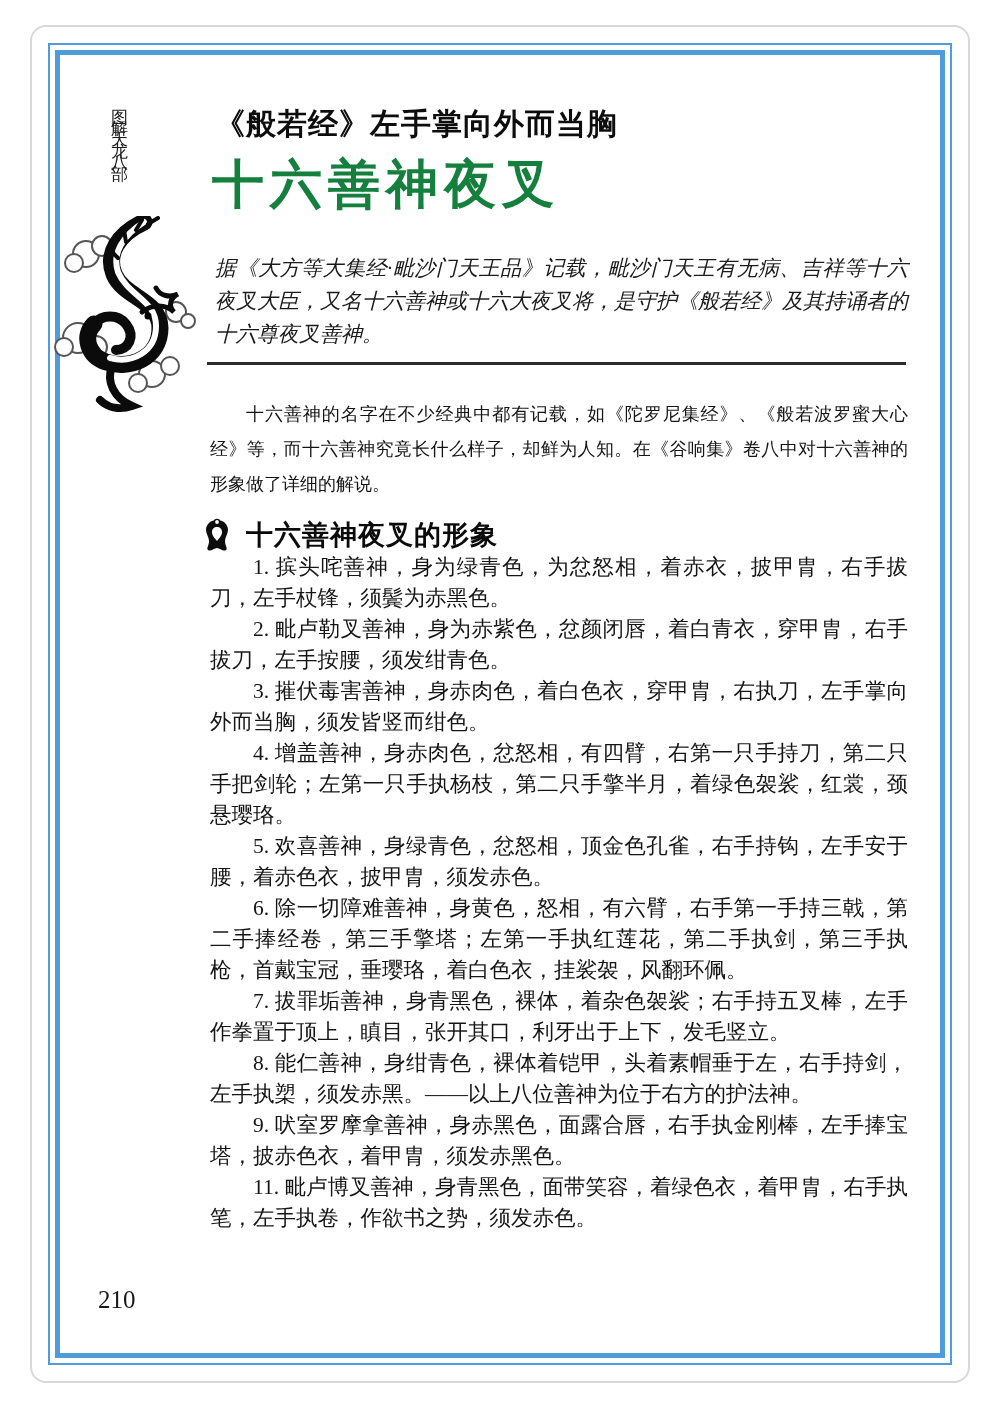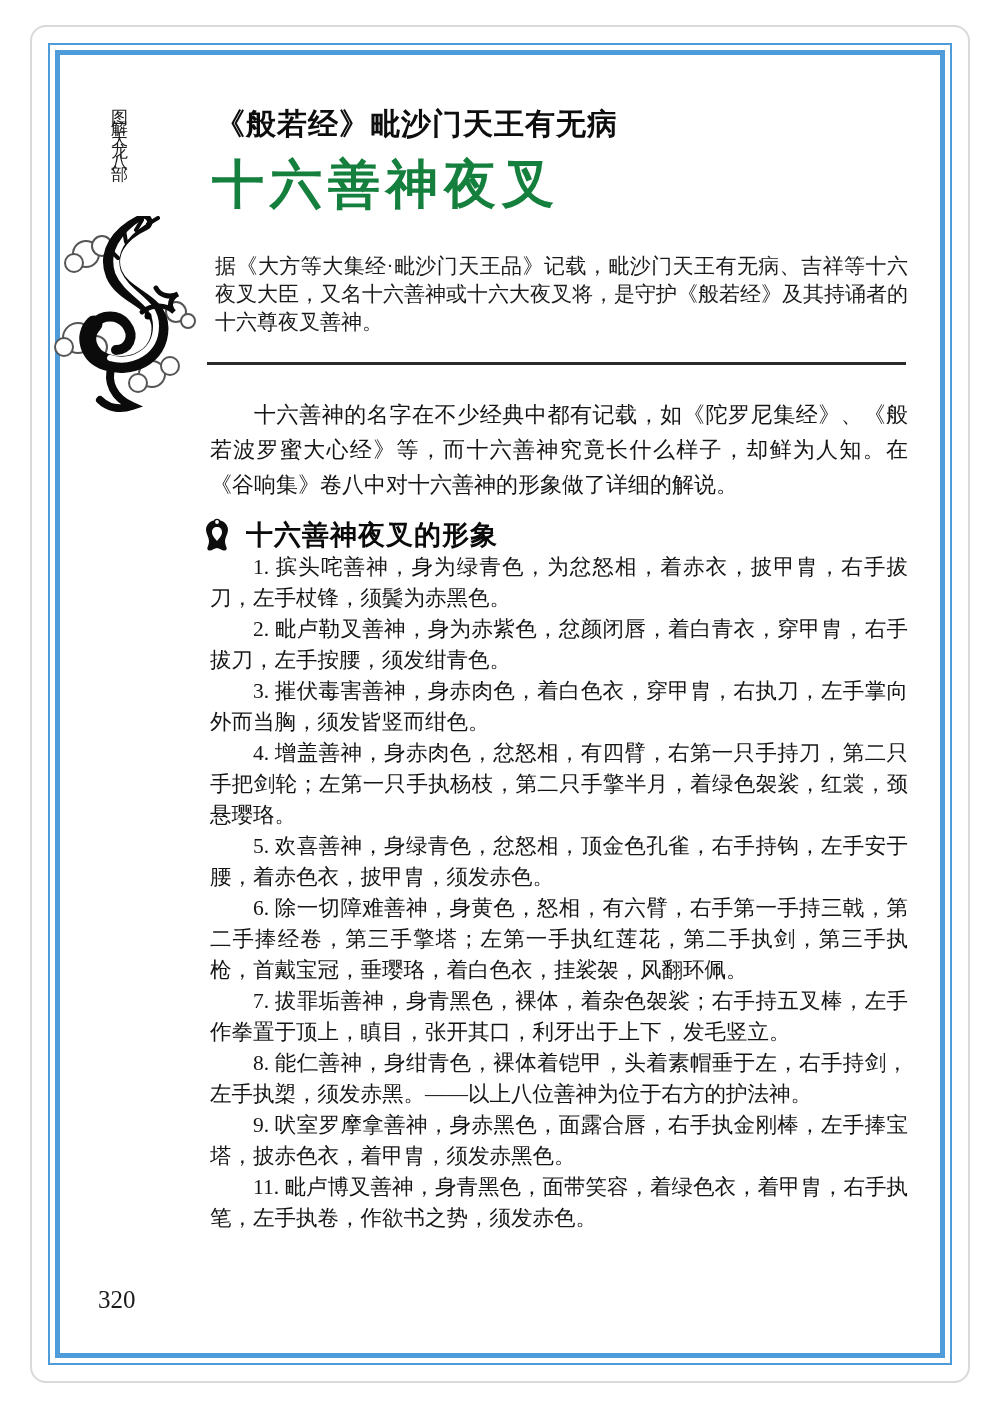--- a/index.html
+++ b/index.html
@@ -11,23 +11,23 @@
   .frame-thick{position:absolute;inset:23px;border:5px solid var(--accent,#4f9cda);}
   .v-text{position:absolute;left:108px;top:96px;writing-mode:vertical-rl;
           font-family:"Liberation Sans","DejaVu Sans",sans-serif;
           font-size:17px;letter-spacing:11px;color:#1c1c1c;font-weight:500;}
   .dragon{position:absolute;left:48px;top:216px;width:152px;height:208px;}
   .kicker{position:absolute;left:215px;top:104px;font-size:30px;font-weight:700;
           letter-spacing:1px;color:#0d0d0d;}
   .title{position:absolute;left:212px;top:150px;font-size:52px;font-weight:900;
          letter-spacing:6px;color:#15803d;}
   .intro{position:absolute;left:215px;top:252px;width:693px;font-size:21px;
-         line-height:28px;text-align:justify;color:#1b1b1b;}
+         line-height:33px;font-style:italic;text-align:justify;color:#1b1b1b;}
   .rule{position:absolute;left:207px;top:362px;width:699px;height:3px;background:#2b2b2b;}
-  .lead{position:absolute;left:210px;top:397px;width:698px;font-size:22px;
+  .lead{position:absolute;left:210px;top:397px;width:698px;font-size:18px;
         line-height:35px;text-indent:2em;text-align:justify;color:#151515;}
   .sec-head{position:absolute;left:202px;top:517px;display:flex;align-items:center;gap:14px;}
   .sec-head .icon{width:30px;height:36px;flex:0 0 auto;}
   .sec-head .txt{font-family:Liberation Sans, sans-serif;
                  font-size:27px;font-weight:700;color:#0a0a0a;letter-spacing:1px;}
   .deity-list{position:absolute;left:210px;top:552px;width:698px;}
   .deity-list p{margin:0;font-size:21.5px;line-height:31px;text-indent:2em;
                 text-align:justify;color:#151515;}
   .page-num{position:absolute;left:98px;top:1286px;font-size:25px;color:#1a1a1a;}
 </style>
@@ -61,21 +61,21 @@
       <path d="M96,6 C70,18 58,38 66,58 C76,82 112,84 112,112 C112,142 82,154 58,146 C40,140 34,120 46,108" stroke-width="17"></path>
       <path d="M96,6 C74,20 64,38 70,56 C80,80 108,84 108,110 C108,136 84,148 62,142" stroke-width="6" stroke="#fff"></path>
       <path d="M46,108 C54,98 70,98 78,108 C88,121 80,134 68,134" stroke-width="10"></path>
       <path d="M94,96 C104,88 118,88 126,96 C120,90 122,82 130,78 C122,82 112,80 108,72" stroke-width="5"></path>
       <path d="M64,150 C58,166 66,182 84,190 C72,194 60,192 52,184" stroke-width="8"></path>
       <path d="M100,8 l10,-6 M88,14 l6,-10 M78,26 l-2,-12 M70,42 l-8,-8" stroke-width="4"></path>
     </g>
     <circle cx="100" cy="100" r="3.5" fill="#000"></circle>
   </svg>
 
-  <div class="kicker">《般若经》毗沙门天王有无病</div>
+  <div class="kicker">《般若经》左手掌向外而当胸</div>
   <div class="title">十六善神夜叉</div>
 
   <div class="intro">据《大方等大集经·毗沙门天王品》记载，毗沙门天王有无病、吉祥等十六夜叉大臣，又名十六善神或十六大夜叉将，是守护《般若经》及其持诵者的十六尊夜叉善神。</div>
 
   <div class="rule"></div>
 
   <div class="lead">十六善神的名字在不少经典中都有记载，如《陀罗尼集经》、《般若波罗蜜大心经》等，而十六善神究竟长什么样子，却鲜为人知。在《谷响集》卷八中对十六善神的形象做了详细的解说。</div>
 
   <div class="sec-head">
     <svg class="icon" viewBox="0 0 30 36">
@@ -92,15 +92,15 @@
       <p>3. 摧伏毒害善神，身赤肉色，着白色衣，穿甲胄，右执刀，左手掌向外而当胸，须发皆竖而绀色。</p>
       <p>4. 增盖善神，身赤肉色，忿怒相，有四臂，右第一只手持刀，第二只手把剑轮；左第一只手执杨枝，第二只手擎半月，着绿色袈裟，红裳，颈悬璎珞。</p>
       <p>5. 欢喜善神，身绿青色，忿怒相，顶金色孔雀，右手持钩，左手安于腰，着赤色衣，披甲胄，须发赤色。</p>
       <p>6. 除一切障难善神，身黄色，怒相，有六臂，右手第一手持三戟，第二手捧经卷，第三手擎塔；左第一手执红莲花，第二手执剑，第三手执枪，首戴宝冠，垂璎珞，着白色衣，挂裟袈，风翻环佩。</p>
       <p>7. 拔罪垢善神，身青黑色，裸体，着杂色袈裟；右手持五叉棒，左手作拳置于顶上，瞋目，张开其口，利牙出于上下，发毛竖立。</p>
       <p>8. 能仁善神，身绀青色，裸体着铠甲，头着素帽垂于左，右手持剑，左手执槊，须发赤黑。——以上八位善神为位于右方的护法神。</p>
       <p>9. 吠室罗摩拿善神，身赤黑色，面露合唇，右手执金刚棒，左手捧宝塔，披赤色衣，着甲胄，须发赤黑色。</p>
       <p>11. 毗卢博叉善神，身青黑色，面带笑容，着绿色衣，着甲胄，右手执笔，左手执卷，作欲书之势，须发赤色。</p>
     </div>
 
-  <div class="page-num">320</div>
+  <div class="page-num">210</div>
 
 </div>
 
 </body></html>

